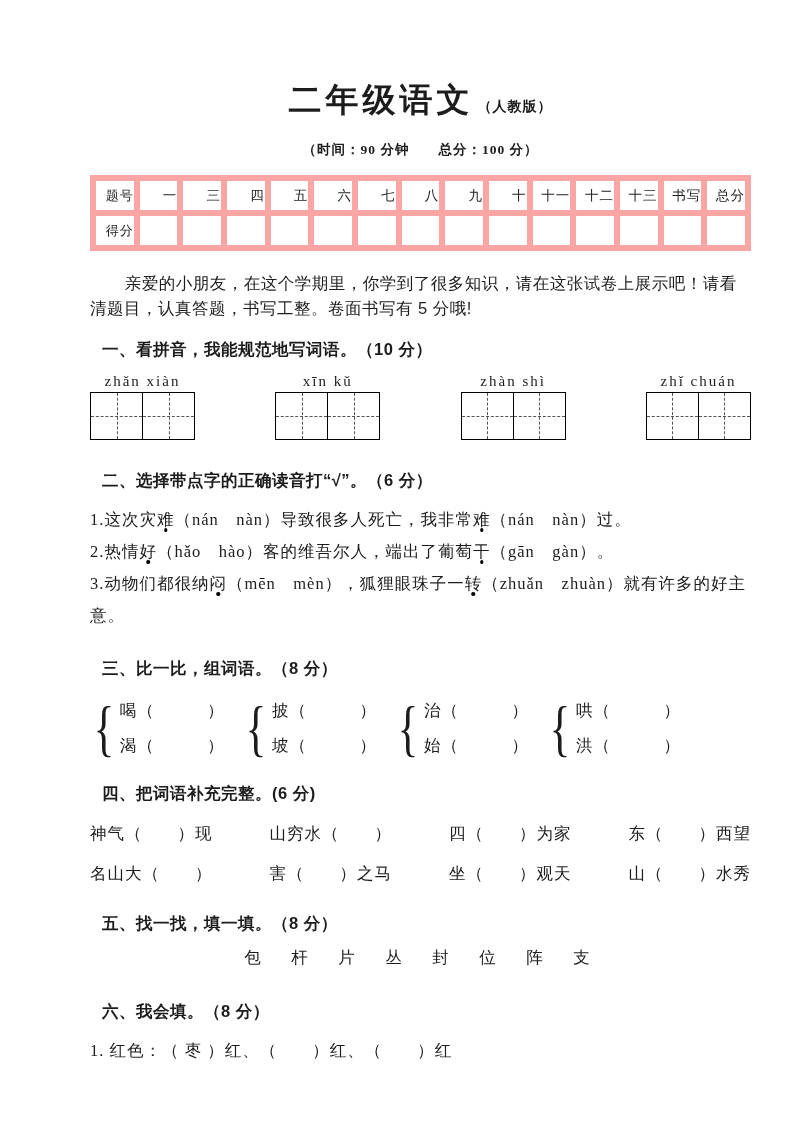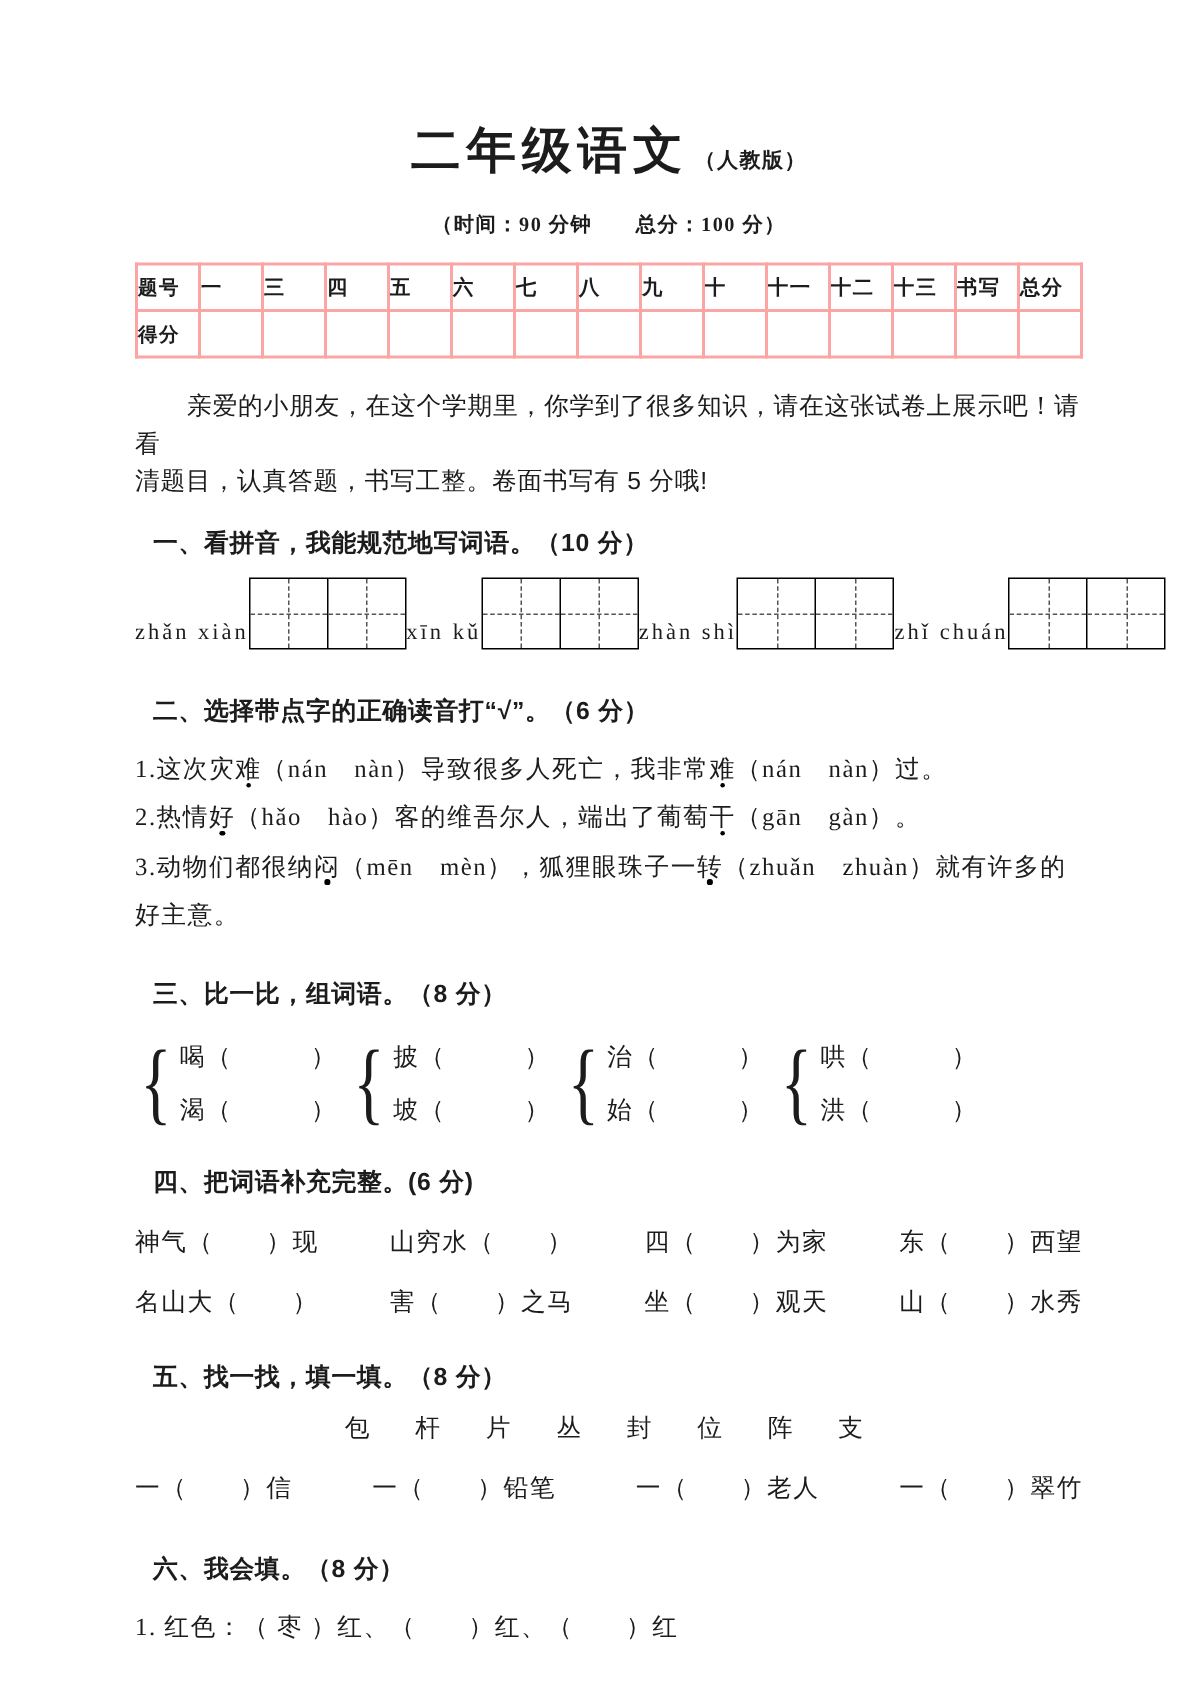--- a/index.html
+++ b/index.html
@@ -1,21 +1,21 @@
 <!DOCTYPE html>
 <html><head>
 <meta charset="utf-8">
 <style>
   html,body{margin:0;padding:0;background:#fff;}
   .page{
     position:relative;
     width:793px;height:1122px;
     box-sizing:border-box;
     background:#fff;
-    padding:78px 71px 0 90px;
+    padding:78px 42px 0 90px;
     color:#1c1c1c;
     font-family:"Liberation Serif", serif;
     overflow:hidden;
     border-radius:11px;
   }
   
   .title-line{text-align:center;white-space:nowrap;}
   .main-title{
     font-size:33px;font-weight:700;letter-spacing:4px;
     font-family:"Liberation Serif", serif;
@@ -24,22 +24,22 @@
   .subtitle{
     text-align:center;font-size:13.5px;font-weight:700;
     margin-top:18px;letter-spacing:1px;
   }
   
   table.score-table{
     width:100%;border-collapse:collapse;table-layout:fixed;
     margin-top:16px;
   }
   table.score-table td{
-    border:2px solid #fca5a5;height:29px;text-align:left;
-    font-size:13.5px;padding:0;letter-spacing:1px;font-weight:bold;
+    border:6px solid #fca5a5;height:29px;text-align:right;
+    font-size:13.5px;padding:0;letter-spacing:1px;
   }
   table.score-table td.label-cell{font-size:13px;}
   
   .intro{
     margin:20px 0 0 0;font-family:"Liberation Sans", sans-serif;
     font-size:16.5px;line-height:1.5;letter-spacing:0.5px;
   }
   .intro .line{display:block;}
   .intro .indent{text-indent:2.1em;}
   
@@ -52,21 +52,21 @@
   .mt-s2{margin-top:30px;}
   .mt-s3{margin-top:26px;}
   .mt-s4{margin-top:26px;}
   .mt-s5{margin-top:28px;}
   .mt-s6{margin-top:32px;}
   
   .pinyin-row{
     display:flex;justify-content:space-between;
     margin-top:12px;
   }
-  .tzg-word{display:flex;flex-direction:row;align-items:flex-end;}
+  .tzg-word{display:flex;flex-direction:column;align-items:center;}
   .pinyin-label{
     font-size:15px;letter-spacing:2px;margin-bottom:2px;
     font-family:"Liberation Serif", serif;white-space:nowrap;
   }
   .tzg-group{display:flex;border:1.6px solid #000;}
   .tzg-cell{width:51px;height:46px;position:relative;}
   .tzg-cell + .tzg-cell{border-left:1.6px solid #000;}
   .tzg-cell::before{
     content:"";position:absolute;left:50%;top:0;bottom:0;
     border-left:1px dashed #555;
@@ -247,23 +247,17 @@
   </div>
   <div class="fill-row next">
     <span>名山大（　　）</span>
     <span>害（　　）之马</span>
     <span>坐（　　）观天</span>
     <span>山（　　）水秀</span>
   </div>
 
   <p class="sec-heading mt-s5">五、找一找，填一填。（8 分）</p>
   <div class="bank-line">包　杆　片　丛　封　位　阵　支</div>
-  <div class="fill-row next">
-    <span>一（　　）信</span>
-    <span>一（　　）铅笔</span>
-    <span>一（　　）老人</span>
-    <span>一（　　）翠竹</span>
-  </div>
 
   <p class="sec-heading mt-s6">六、我会填。（8 分）</p>
   <p class="q-line q-gap">1. 红色：（ 枣 ）红、（　　）红、（　　）红</p>
 
 </div>
 
 </body></html>

